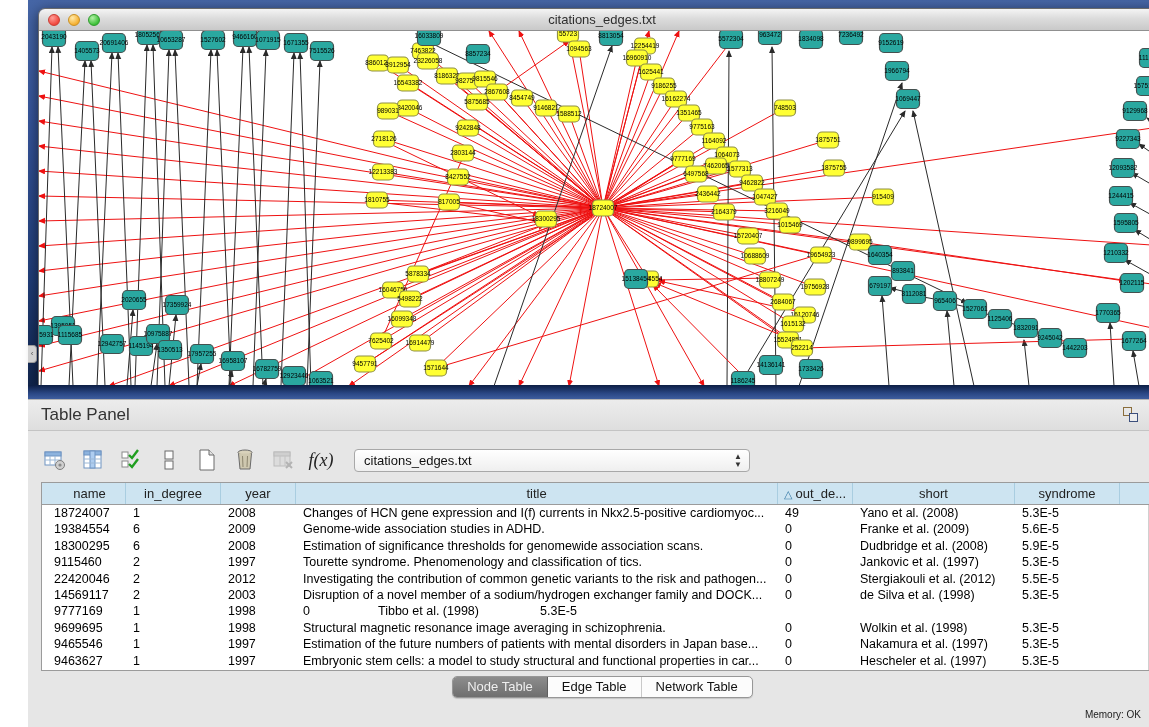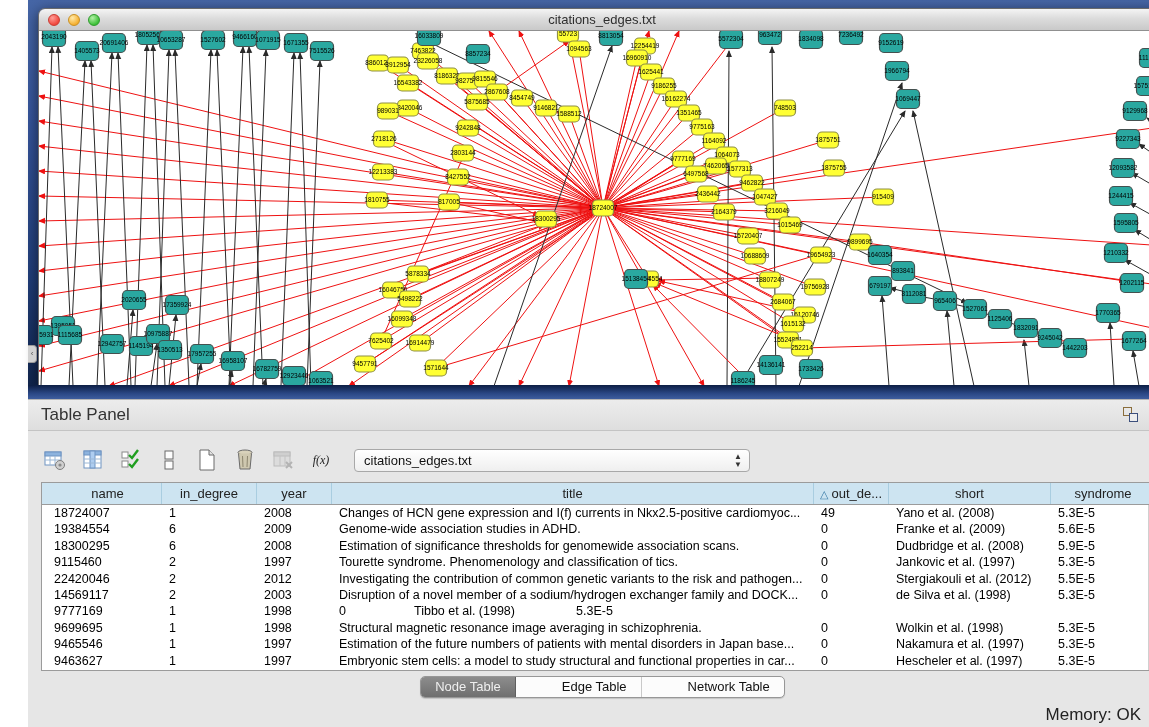--- a/index.html
+++ b/index.html
@@ -39,51 +39,51 @@
     border-bottom:1px solid #c4c4c4; display:flex; align-items:center; }
   .panel-title { font-size:17px; color:#333; margin-left:13px; }
   .panel-header-icons { position:absolute; right:12px; top:7px; display:flex; gap:14px; align-items:center; }
   .float-icon { position:relative; width:15px; height:15px; }
   .float-icon .sq-back { position:absolute; left:0; top:0; width:9px; height:9px; border:1.5px solid #8a6d3b; }
   .float-icon .sq-front{ position:absolute; right:0; bottom:0; width:9px; height:9px; border:1.5px solid #3c4f7c; background:#ededed; }
   .close-icon { font-size:16px; font-weight:bold; color:#1d1d1d; line-height:14px; cursor:default; }
 
   .toolbar { position:absolute; left:14px; top:44px; height:32px; display:flex; align-items:center; gap:12px; }
   .tool-btn { width:26px; height:26px; display:flex; align-items:center; justify-content:center; }
-  .fx { font-size:12px; font-style:italic; font-family:"Liberation Serif",serif; color:#222; }
+  .fx { font-size:18px; font-style:italic; font-family:"Liberation Serif",serif; color:#222; }
   .net-select { margin-left:8px; width:396px; height:23px; background:linear-gradient(180deg,#ffffff,#efefef);
     border:1px solid #a8a8a8; border-radius:4px; display:flex; align-items:center; font-size:13px; color:#111;
     padding-left:9px; position:relative; }
   .net-select .arrows { position:absolute; right:7px; top:3px; font-size:8px; line-height:8px; color:#333; text-align:center; }
 
   .table-wrap { position:absolute; left:13px; right:13px; top:82px; height:189px;
     border:1px solid #9b9b9b; background:#fff; }
   .thead { display:flex; height:22px; background:#cde4f1; border-bottom:1px solid #9b9b9b; }
   .th { font-size:13px; color:#222; text-align:center; line-height:21px;
     border-right:1px solid #a9cde0; overflow:hidden; white-space:nowrap; }
   .th .sort-tri { color:#3a7ca8; font-size:11px; margin-right:3px; }
   .tbody { position:relative; height:165px; overflow:hidden; }
   .row { display:flex; height:16.4px; }
   .cell { font-size:12.5px; color:#000; line-height:16px; padding-left:7px;
     overflow:hidden; white-space:nowrap; }
-  .c0{width:120px;padding-left:12px;} .c1{width:95px;} .c2{width:75px;} .c3{width:482px;} .c4{width:75px;} .c5{width:162px;} .c6{width:105px;}
+  .c0{width:84px;padding-left:12px;} .c1{width:95px;} .c2{width:75px;} .c3{width:482px;} .c4{width:75px;} .c5{width:162px;} .c6{width:105px;}
   .vscroll { position:absolute; right:0; top:22px; bottom:0; width:15px; background:#f4f4f4; border-left:1px solid #d0d0d0; }
   .vthumb { position:absolute; left:2px; top:3px; width:10px; height:30px; border-radius:6px;
     background:linear-gradient(90deg,#c9c9c9,#a8a8a8); border:1px solid #999; }
 
   .seg-tabs { position:absolute; left:0; right:0; top:276px; display:flex; justify-content:center; }
   .seg { display:flex; border:1px solid #979797; border-radius:5px; overflow:hidden;
-    background:#fcfcfc; box-shadow:0 1px 1px rgba(0,0,0,.15);gap:32px; }
+    background:#fcfcfc; box-shadow:0 1px 1px rgba(0,0,0,.15); }
   .seg-item { font-size:13px; padding:2px 14px 3px; color:#111; border-right:1px solid #c9c9c9; }
   .seg-item:last-child { border-right:none; }
   .seg-item.selected { background:linear-gradient(180deg,#8d8d8d,#6f6f6f); color:#efefef; border-right:1px solid #5f5f5f; }
 
   .status-bar { position:absolute; left:0; top:702px; width:1149px; height:25px; background:#e6e6e6;
     display:flex; align-items:center; justify-content:flex-end; }
-  .mem-label { font-size:17px; color:#222; margin-right:8px; }
+  .mem-label { font-size:10px; color:#222; margin-right:8px; }
   .mem-dot { width:14px; height:14px; border-radius:50%; margin-right:14px;
     background:radial-gradient(circle at 35% 30%,#a8eda0,#47c243 70%); border:1px solid #6e6e6e; }
 </style>
 </head>
 <body>
 
 <div id="app">
 
   <div class="desktop">
     <div class="mac-window">

